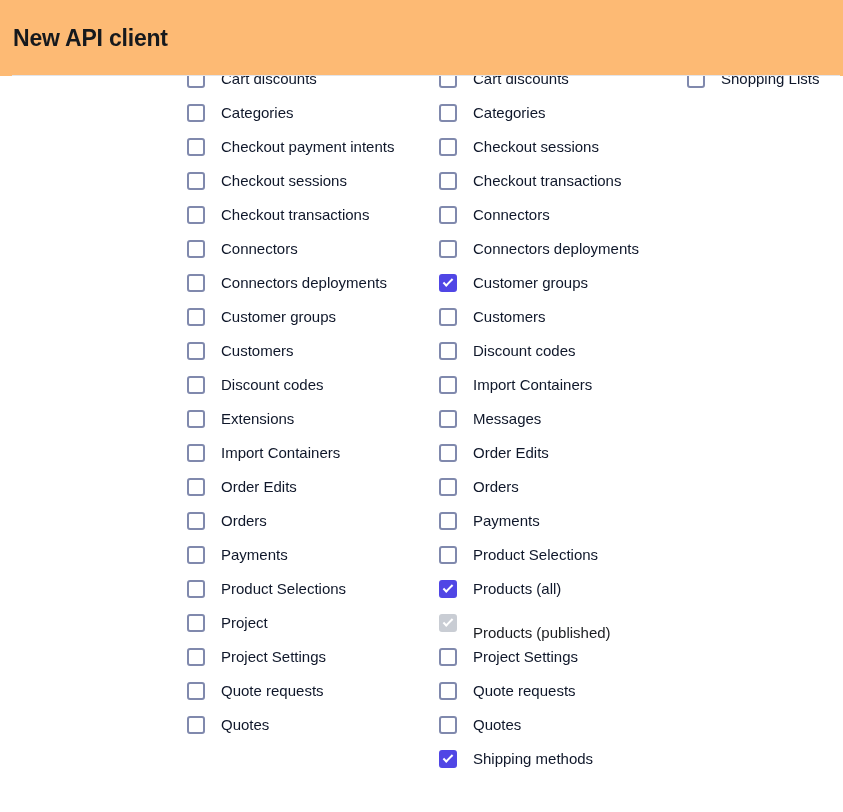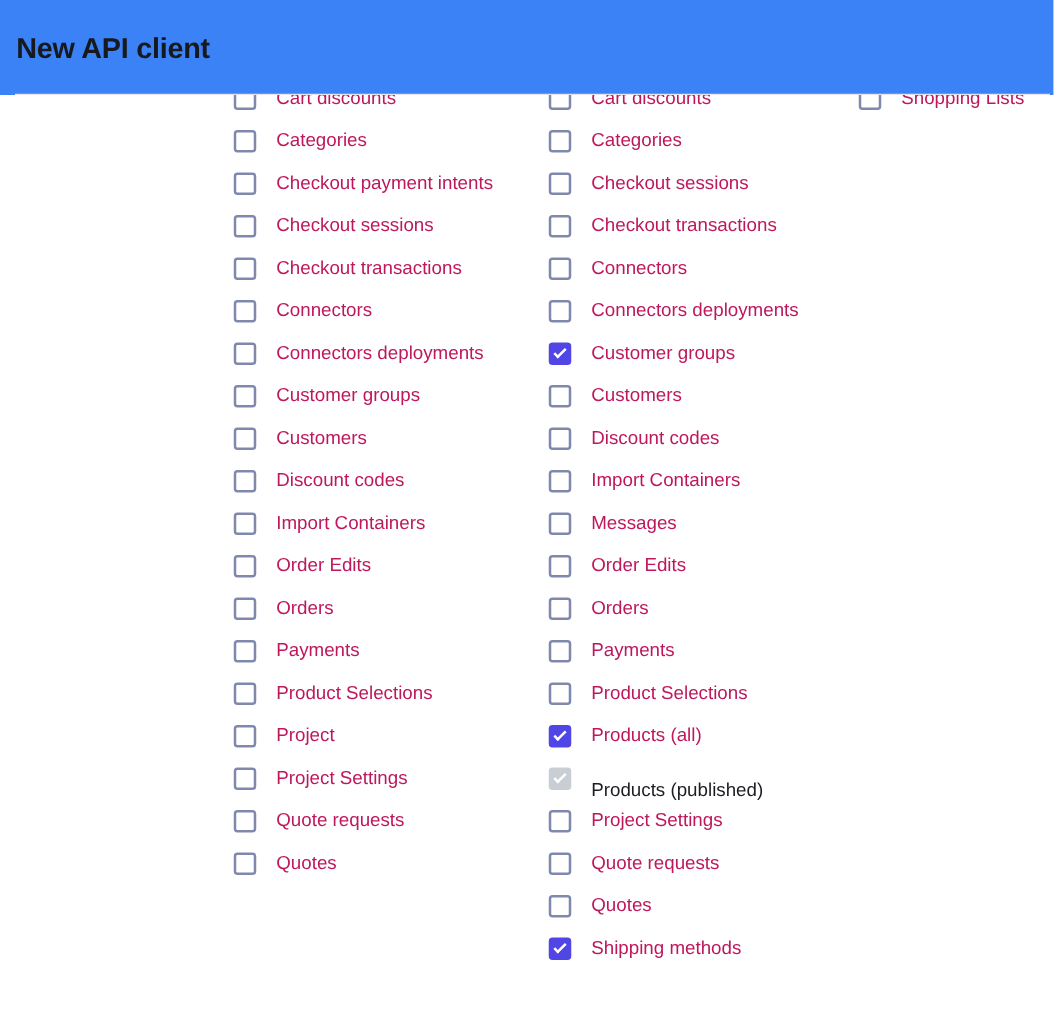--- a/index.html
+++ b/index.html
@@ -20,21 +20,21 @@
     overflow: hidden;
   }
 
   
   .page-header {
     position: absolute;
     top: 0;
     left: 0;
     width: 843px;
     height: 76px;
-    background: #3b82f6;
+    background: #fdba74;
   }
 
   .page-title {
     position: absolute;
     left: 13px;
     top: 23px;
     font-size: 23px;
     font-weight: bold;
     color: #16191d;
     letter-spacing: -0.2px;
@@ -116,21 +116,21 @@
     transform: rotate(-45deg);
     display: none;
   }
 
   .cb.checked .tick { display: block; }
 
   .cb-label {
     margin-left: 16px;
     font-size: 15px;
     line-height: 18px;
-    color: #be185d;
+    color: #0f172a;
     white-space: nowrap;
   }
 
   .cb-label.disabled { color: #1b1d21; margin-top: 20px; }
 </style>
 </head>
 <body>
 
 <div id="page">
 
@@ -177,20 +177,24 @@
           <div class="check-row">
             <span class="cb"></span>
             <span class="cb-label">Customers</span>
           </div>
           <div class="check-row">
             <span class="cb"></span>
             <span class="cb-label">Discount codes</span>
           </div>
           <div class="check-row">
             <span class="cb"></span>
+            <span class="cb-label">Extensions</span>
+          </div>
+          <div class="check-row">
+            <span class="cb"></span>
             <span class="cb-label">Import Containers</span>
           </div>
           <div class="check-row">
             <span class="cb"></span>
             <span class="cb-label">Order Edits</span>
           </div>
           <div class="check-row">
             <span class="cb"></span>
             <span class="cb-label">Orders</span>
           </div>

